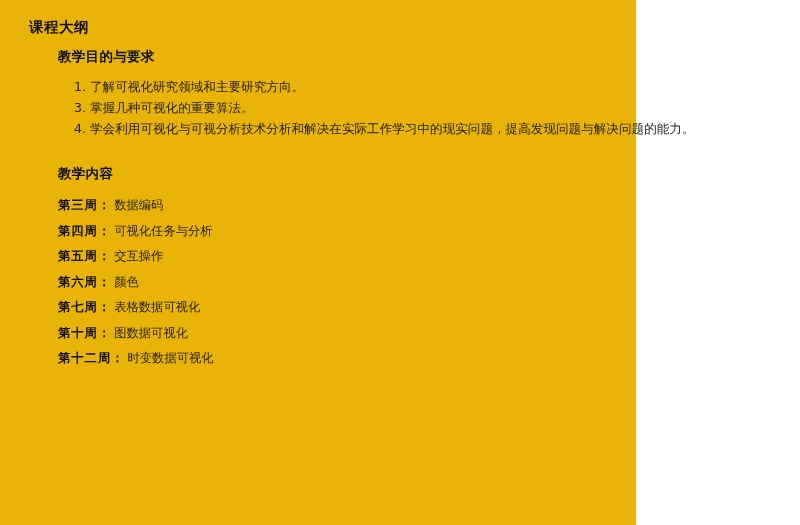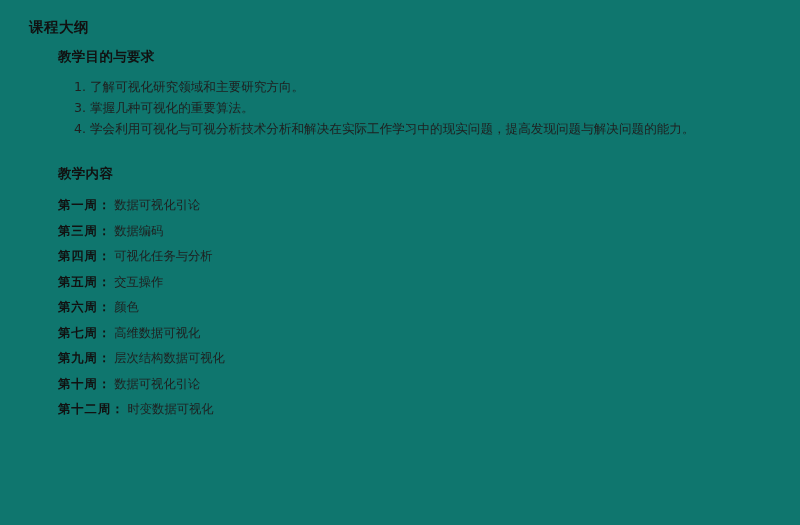--- a/index.html
+++ b/index.html
@@ -6,23 +6,23 @@
   html, body {
     margin: 0; padding: 0;
     width: 800px; height: 525px;
     background: #ffffff;
     font-family: "DejaVu Sans", "Liberation Sans", sans-serif;
     color: #1a1a1a;
     overflow: hidden;
   }
   .page {
     position: relative;
-    width: 800px;
+    width: 636px;
     height: 525px;
-    background: #0f766e;
+    background: #eab308;
   }
   .page-title {
     position: absolute;
     left: 29px;
     top: 8px;
     font-size: 14.5px;
     font-weight: bold;
     letter-spacing: 0.5px;
     color: #111111;
   }
@@ -91,42 +91,36 @@
       <li>3. 掌握几种可视化的重要算法。</li>
       <li>4. 学会利用可视化与可视分析技术分析和解决在实际工作学习中的现实问题，提高发现问题与解决问题的能力。</li>
     </ul>
 
     <div class="section-gap"></div>
 
     <h2 class="section-heading">教学内容</h2>
 
     <ul class="week-list">
       <li class="week-row">
-        <span class="week-label">第一周：</span><span class="week-topic">数据可视化引论</span>
-      </li>
-      <li class="week-row">
         <span class="week-label">第三周：</span><span class="week-topic">数据编码</span>
       </li>
       <li class="week-row">
         <span class="week-label">第四周：</span><span class="week-topic">可视化任务与分析</span>
       </li>
       <li class="week-row">
         <span class="week-label">第五周：</span><span class="week-topic">交互操作</span>
       </li>
       <li class="week-row">
         <span class="week-label">第六周：</span><span class="week-topic">颜色</span>
       </li>
       <li class="week-row">
-        <span class="week-label">第七周：</span><span class="week-topic">高维数据可视化</span>
+        <span class="week-label">第七周：</span><span class="week-topic">表格数据可视化</span>
       </li>
       <li class="week-row">
-        <span class="week-label">第九周：</span><span class="week-topic">层次结构数据可视化</span>
-      </li>
-      <li class="week-row">
-        <span class="week-label">第十周：</span><span class="week-topic">数据可视化引论</span>
+        <span class="week-label">第十周：</span><span class="week-topic">图数据可视化</span>
       </li>
       <li class="week-row">
         <span class="week-label">第十二周：</span><span class="week-topic">时变数据可视化</span>
       </li>
       <li class="week-row">
         
       </li>
     </ul>
 
   </div>

